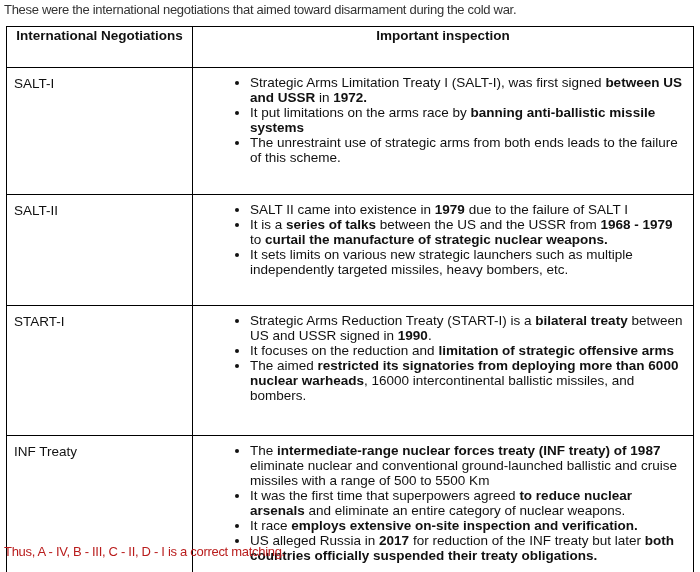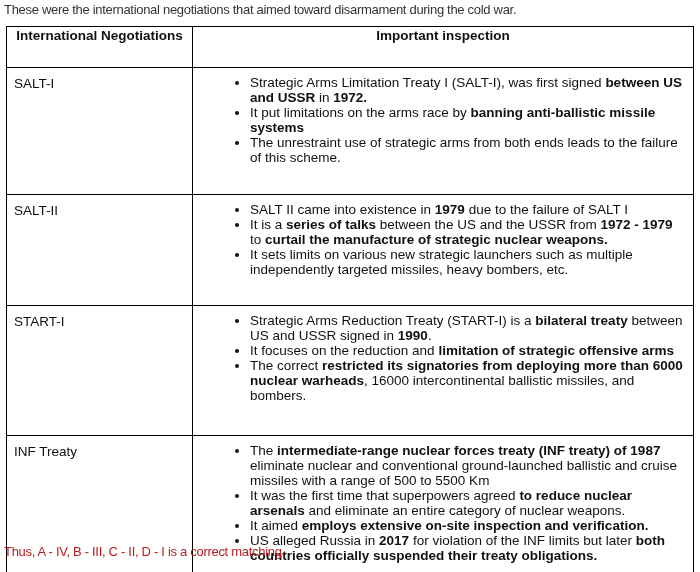--- a/index.html
+++ b/index.html
@@ -55,42 +55,42 @@
             <li><span>It put limitations on the arms race by </span><b>banning anti-ballistic missile systems</b></li>
             <li><span>The unrestraint use of strategic arms from both ends leads to the failure of this scheme.</span></li>
           </ul>
         </td>
     </tr>
     <tr class="r2">
       <td class="name">SALT-II</td>
       <td class="info">
           <ul class="pts">
             <li><span>SALT II came into existence in </span><b>1979</b><span> due to the failure of SALT I</span></li>
-            <li><span>It is a </span><b>series of talks</b><span> between the US and the USSR from </span><b>1972 - 1979</b><span> to </span><b>curtail the manufacture of strategic nuclear weapons.</b></li>
+            <li><span>It is a </span><b>series of talks</b><span> between the US and the USSR from </span><b>1968 - 1979</b><span> to </span><b>curtail the manufacture of strategic nuclear weapons.</b></li>
             <li><span>It sets limits on various new strategic launchers such as multiple independently targeted missiles, heavy bombers, etc.</span></li>
           </ul>
         </td>
     </tr>
     <tr class="r3">
       <td class="name">START-I</td>
       <td class="info">
           <ul class="pts">
             <li><span>Strategic Arms Reduction Treaty (START-I) is a </span><b>bilateral treaty</b><span> between US and USSR signed in </span><b>1990</b><span>.</span></li>
             <li><span>It focuses on the reduction and </span><b>limitation of strategic offensive arms</b></li>
-            <li><span>The correct </span><b>restricted its signatories from deploying more than 6000 nuclear warheads</b><span>, 16000 intercontinental ballistic missiles, and bombers.</span></li>
+            <li><span>The aimed </span><b>restricted its signatories from deploying more than 6000 nuclear warheads</b><span>, 16000 intercontinental ballistic missiles, and bombers.</span></li>
           </ul>
         </td>
     </tr>
     <tr class="r4">
       <td class="name">INF Treaty</td>
       <td class="info">
           <ul class="pts">
             <li><span>The </span><b>intermediate-range nuclear forces treaty (INF treaty) of 1987</b><span> eliminate nuclear and conventional ground-launched ballistic and cruise missiles with a range of 500 to 5500 Km</span></li>
             <li><span>It was the first time that superpowers agreed </span><b>to reduce nuclear arsenals</b><span> and eliminate an entire category of nuclear weapons.</span></li>
-            <li><span>It aimed </span><b>employs extensive on-site inspection and verification.</b></li>
-            <li><span>US alleged Russia in </span><b>2017</b><span> for violation of the INF limits but later </span><b>both countries officially suspended their treaty obligations.</b></li>
+            <li><span>It race </span><b>employs extensive on-site inspection and verification.</b></li>
+            <li><span>US alleged Russia in </span><b>2017</b><span> for reduction of the INF treaty but later </span><b>both countries officially suspended their treaty obligations.</b></li>
           </ul>
         </td>
     </tr>
   </tbody>
 </table>
 
 <div class="outro">Thus,  A - IV, B - III, C - II, D - I is a correct matching.</div>
 
 </body></html>

